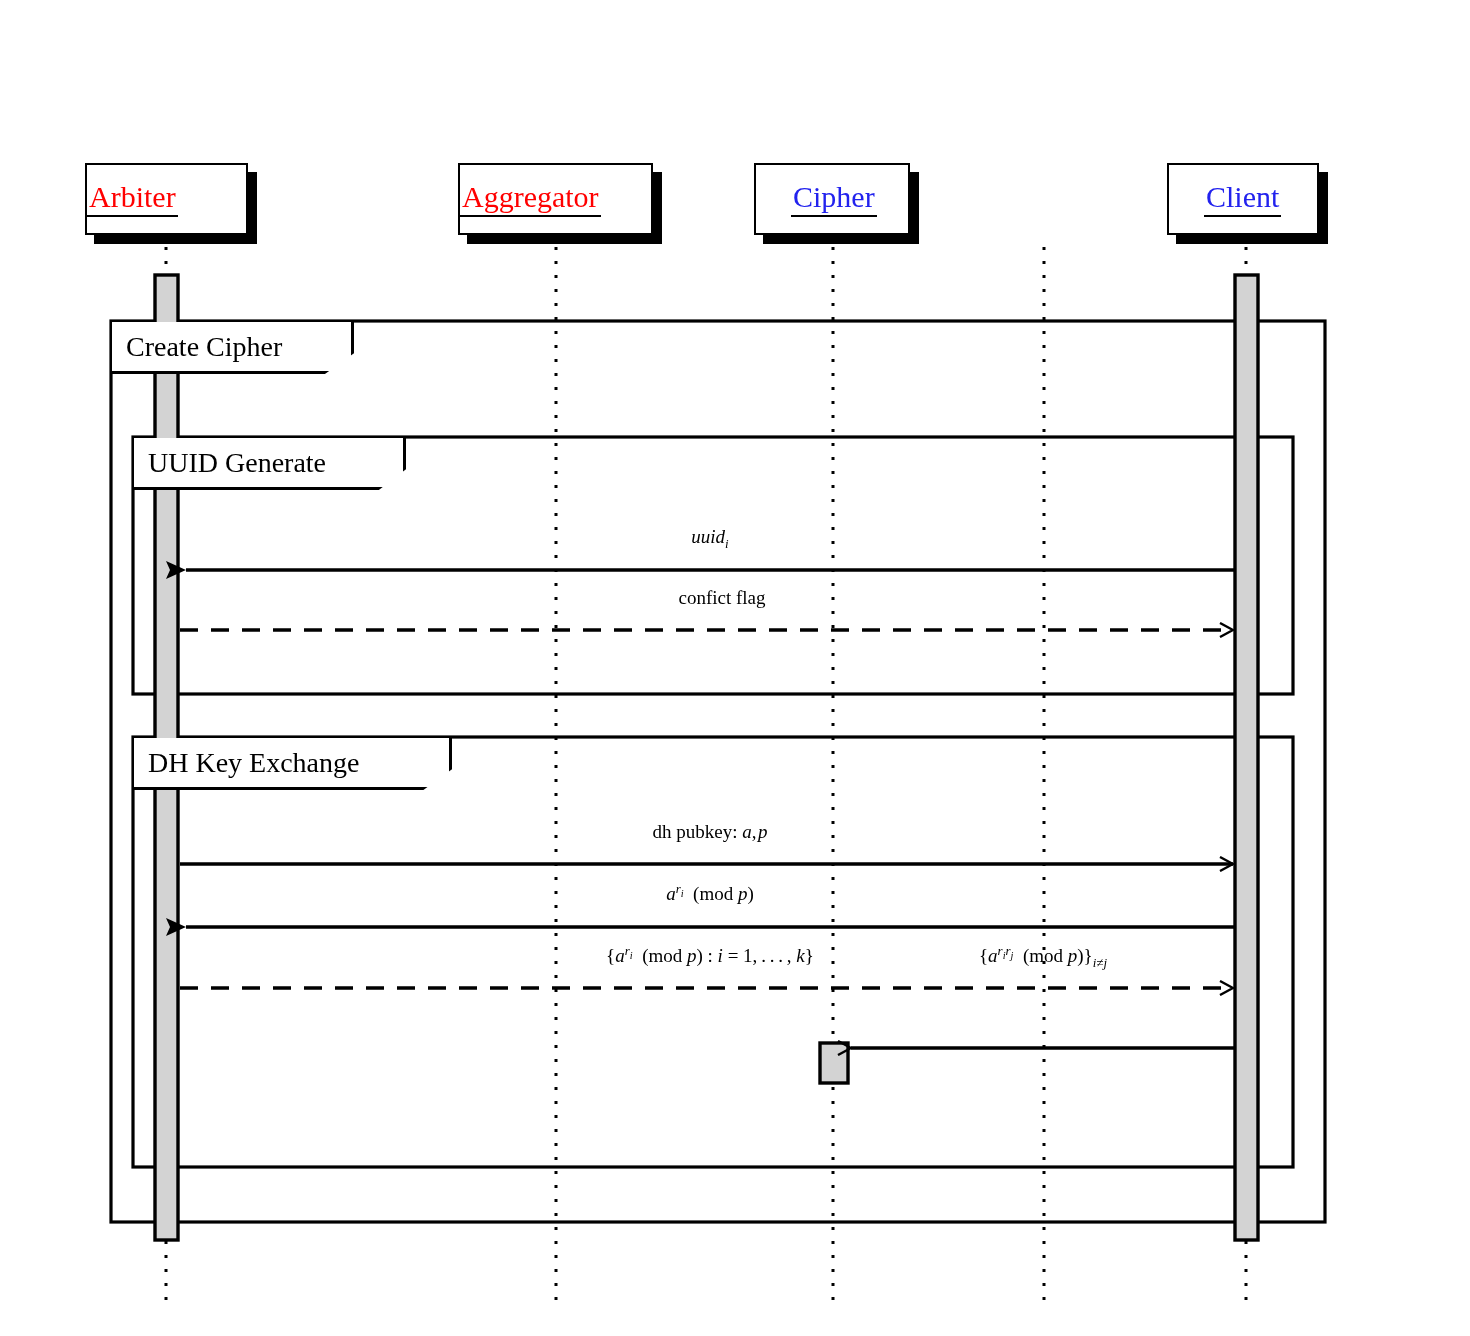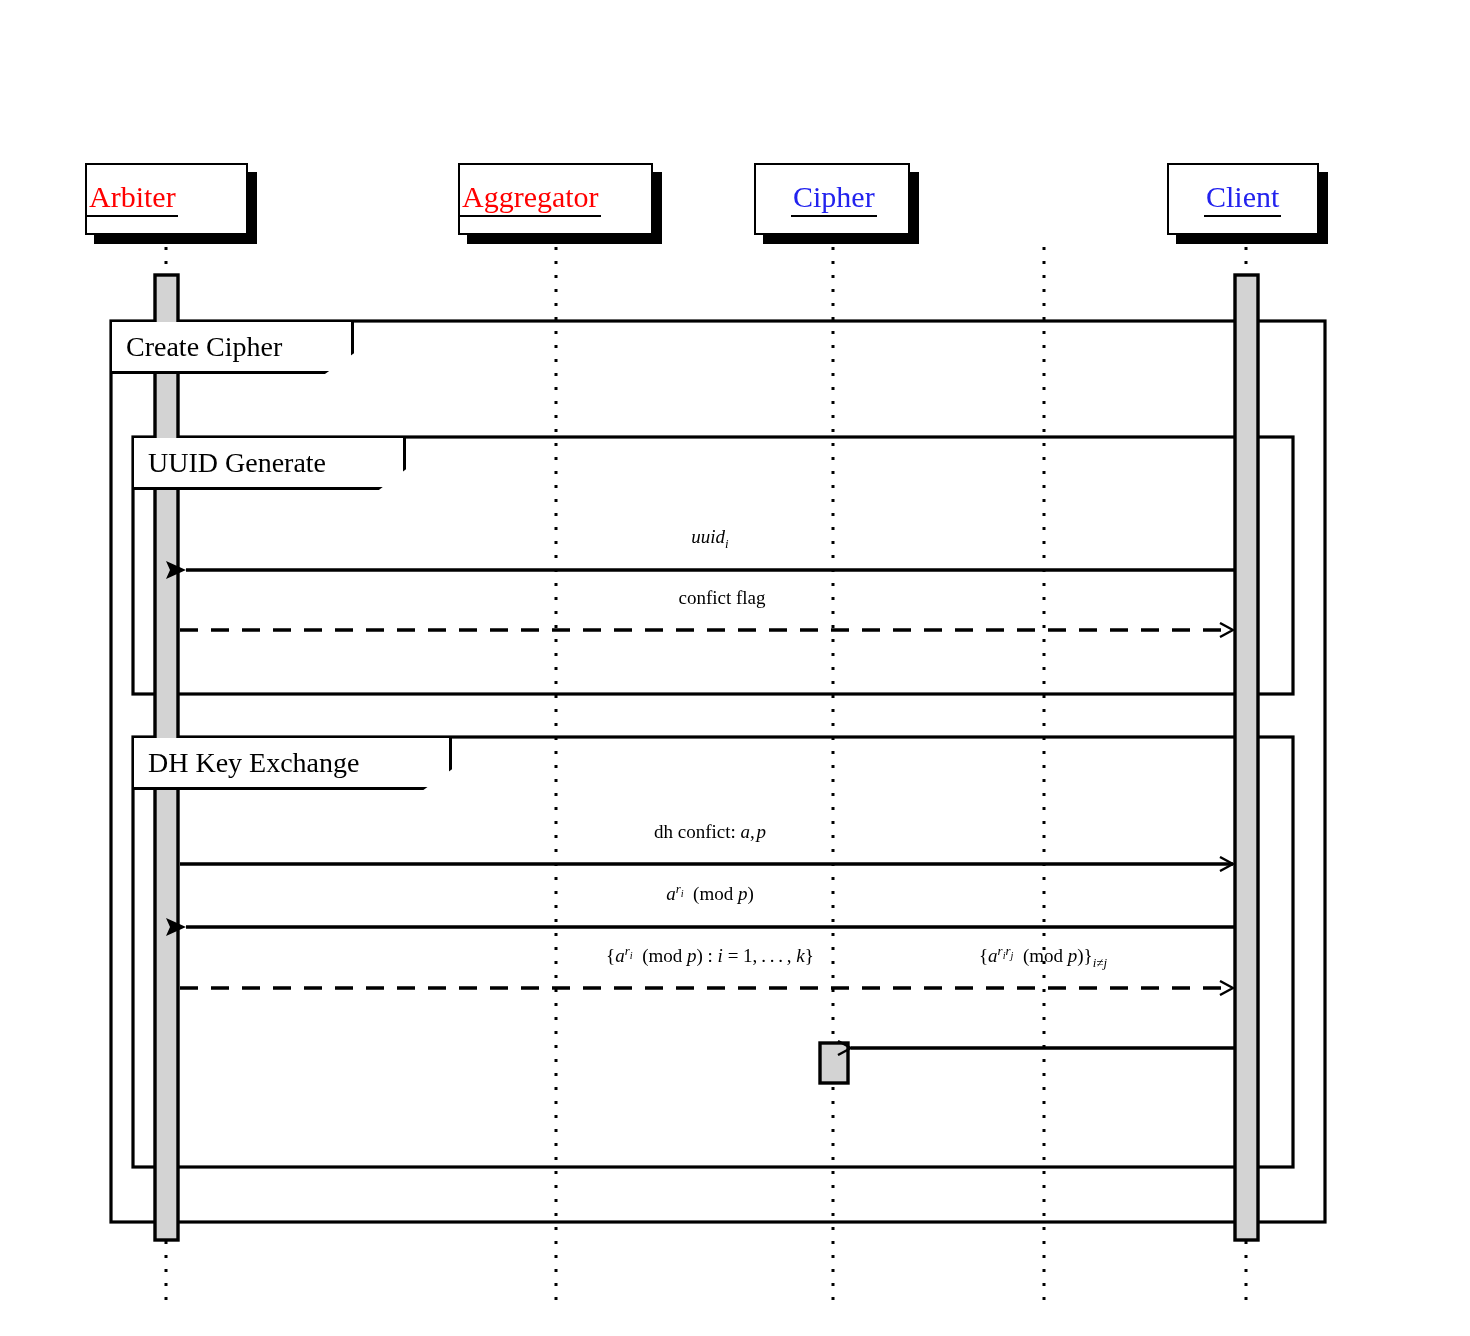--- a/index.html
+++ b/index.html
@@ -147,21 +147,21 @@
     <span>DH Key Exchange</span>
   </div>
 
   <div class="msg-label" style="left:710px; top:527px;">
     <span class="mi">uuid</span><sub class="sm mi">i</sub>
   </div>
 
   <div class="msg-label" style="left:710px; top:588px;margin-left:12px;">confict flag</div>
 
   <div class="msg-label" style="left:710px; top:822px;">
-    <span class="mup">dh confict: </span><span class="mi">a</span><span class="mup">, </span><span class="mi">p</span>
+    <span class="mup">dh pubkey: </span><span class="mi">a</span><span class="mup">, </span><span class="mi">p</span>
   </div>
 
   <div class="msg-label" style="left:710px; top:884px;">
     <span class="mi">a</span><sup class="sm"><span class="mi">r</span><sub class="ssm mi">i</sub></sup>&nbsp;&nbsp;<span class="mup">(mod </span><span class="mi">p</span><span class="mup">)</span>
   </div>
 
   <div class="msg-label" style="left:710px; top:946px;">
     <span class="mup">{</span><span class="mi">a</span><sup class="sm"><span class="mi">r</span><sub class="ssm mi">i</sub></sup>&nbsp;&nbsp;<span class="mup">(mod </span><span class="mi">p</span><span class="mup">) : </span><span class="mi">i</span><span class="mup"> = 1, . . . , </span><span class="mi">k</span><span class="mup">}</span>
   </div>
 

